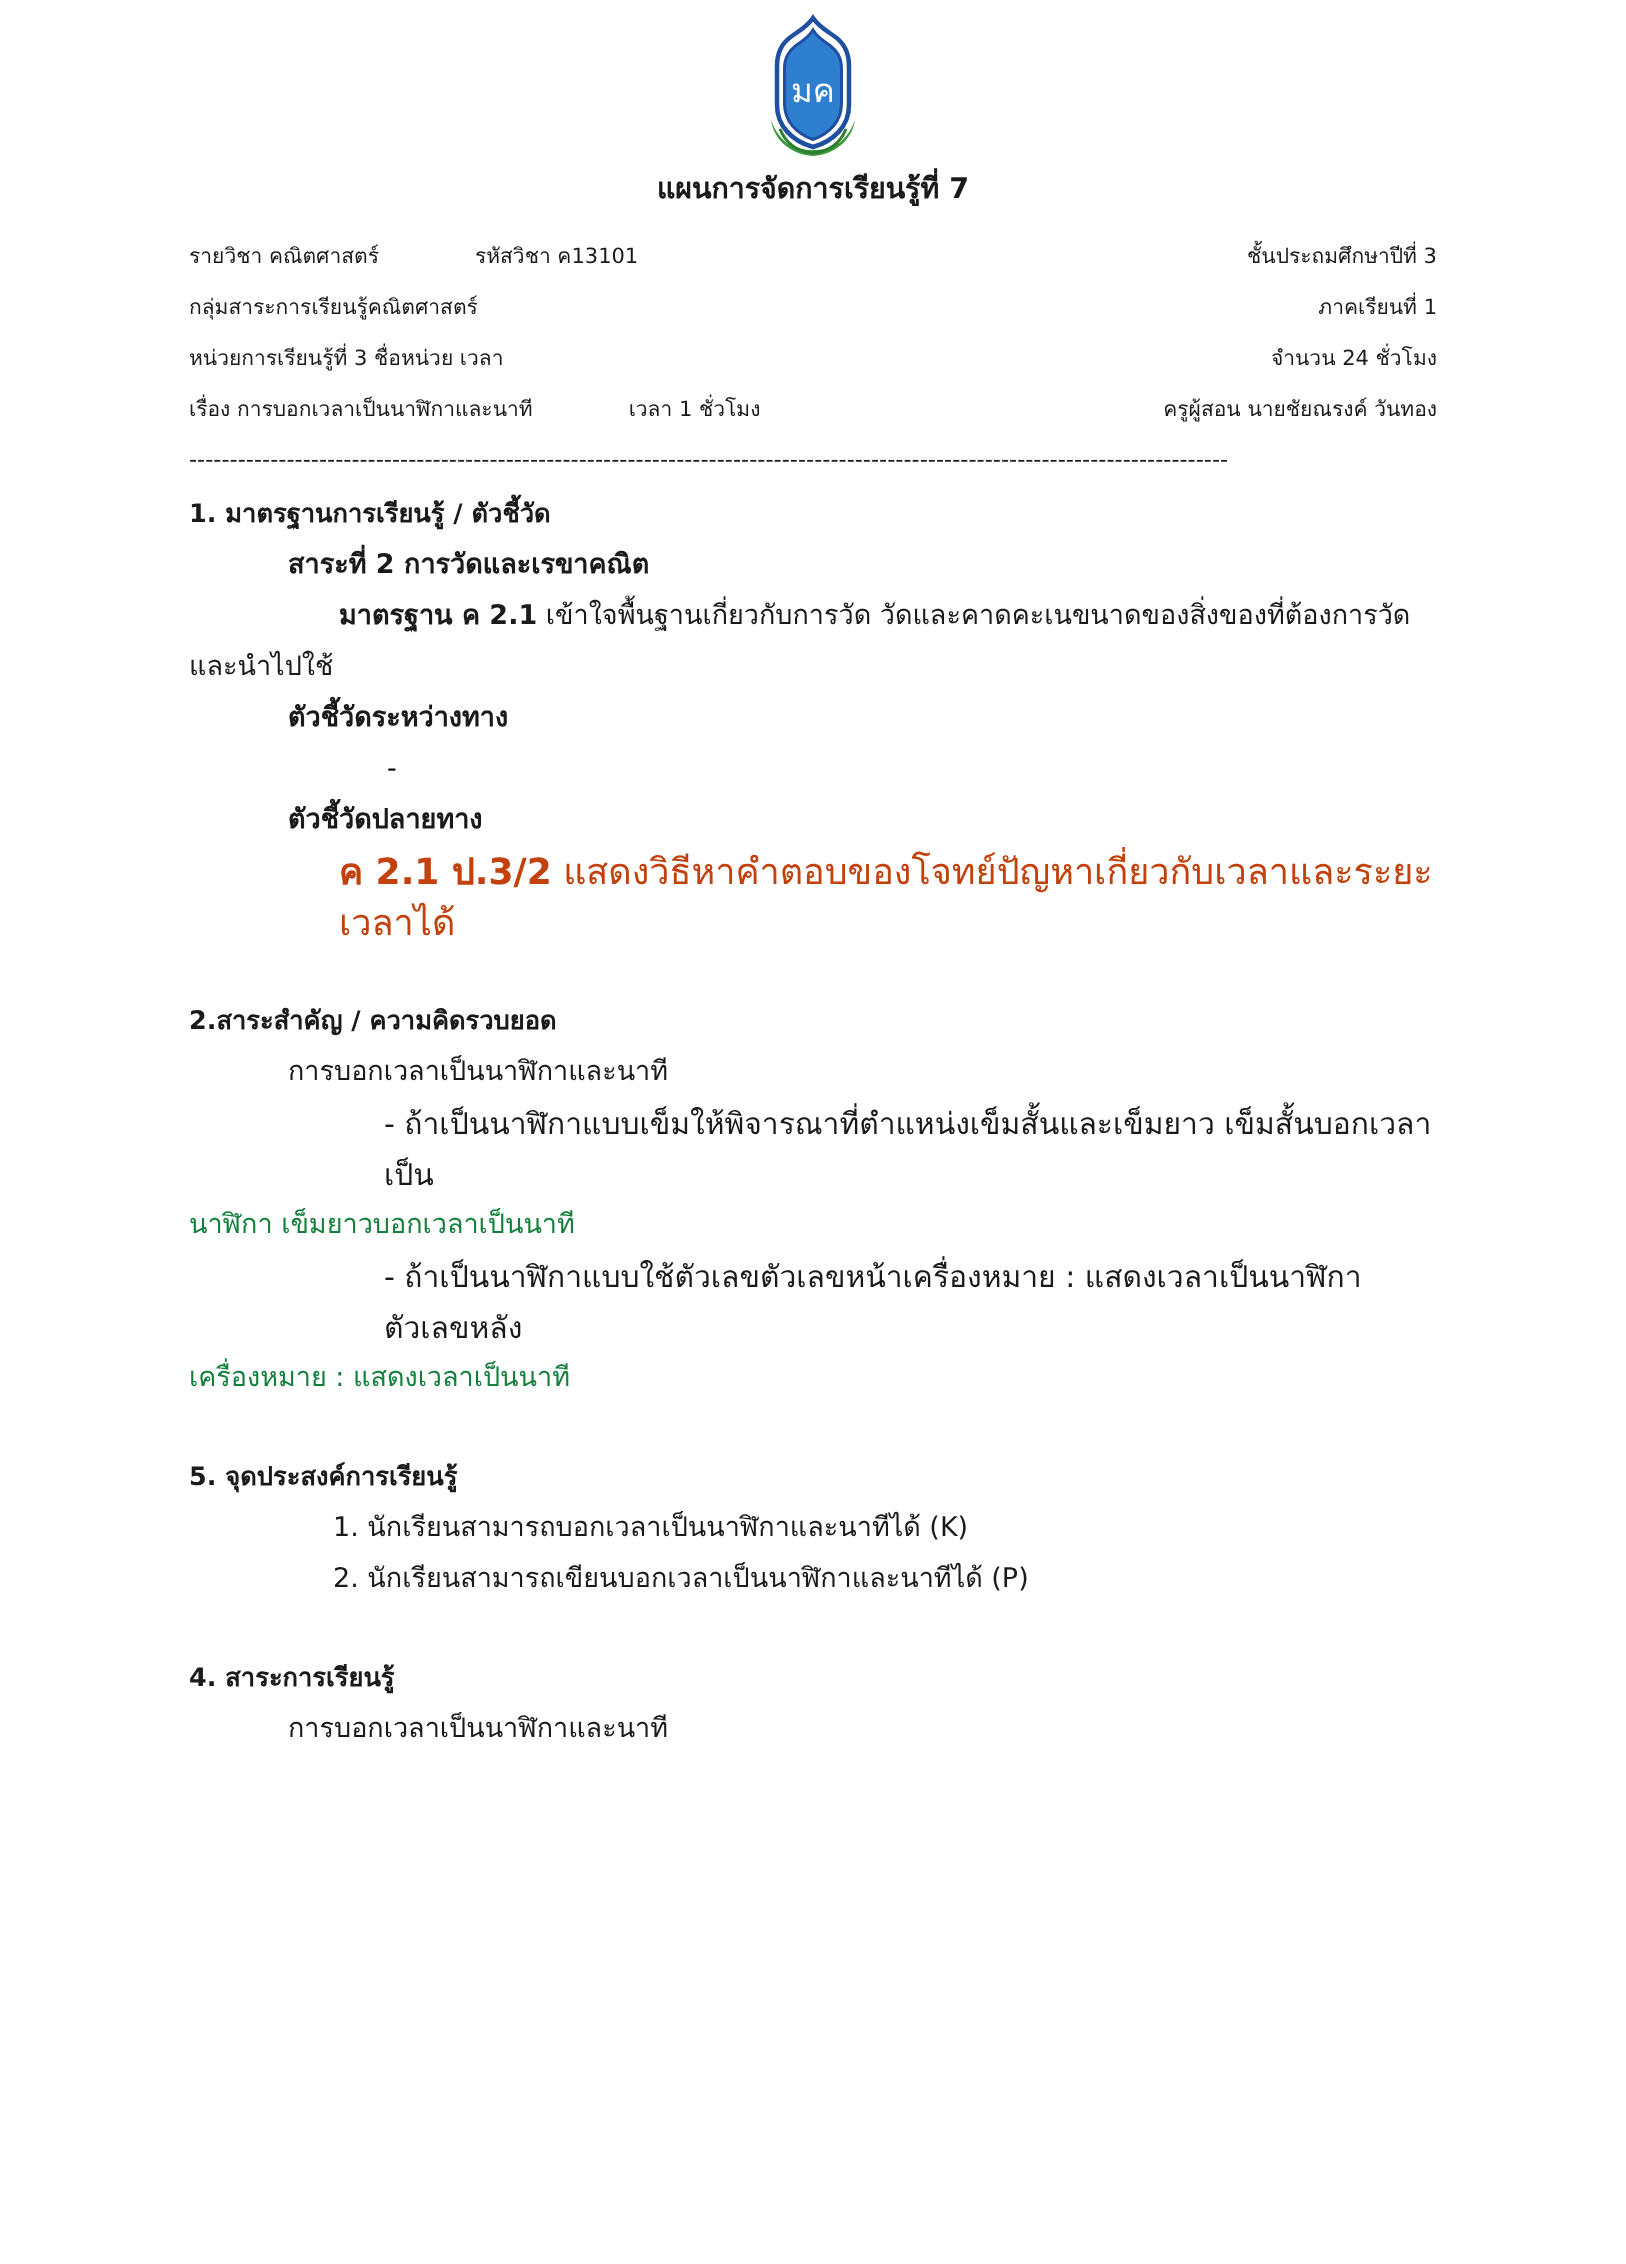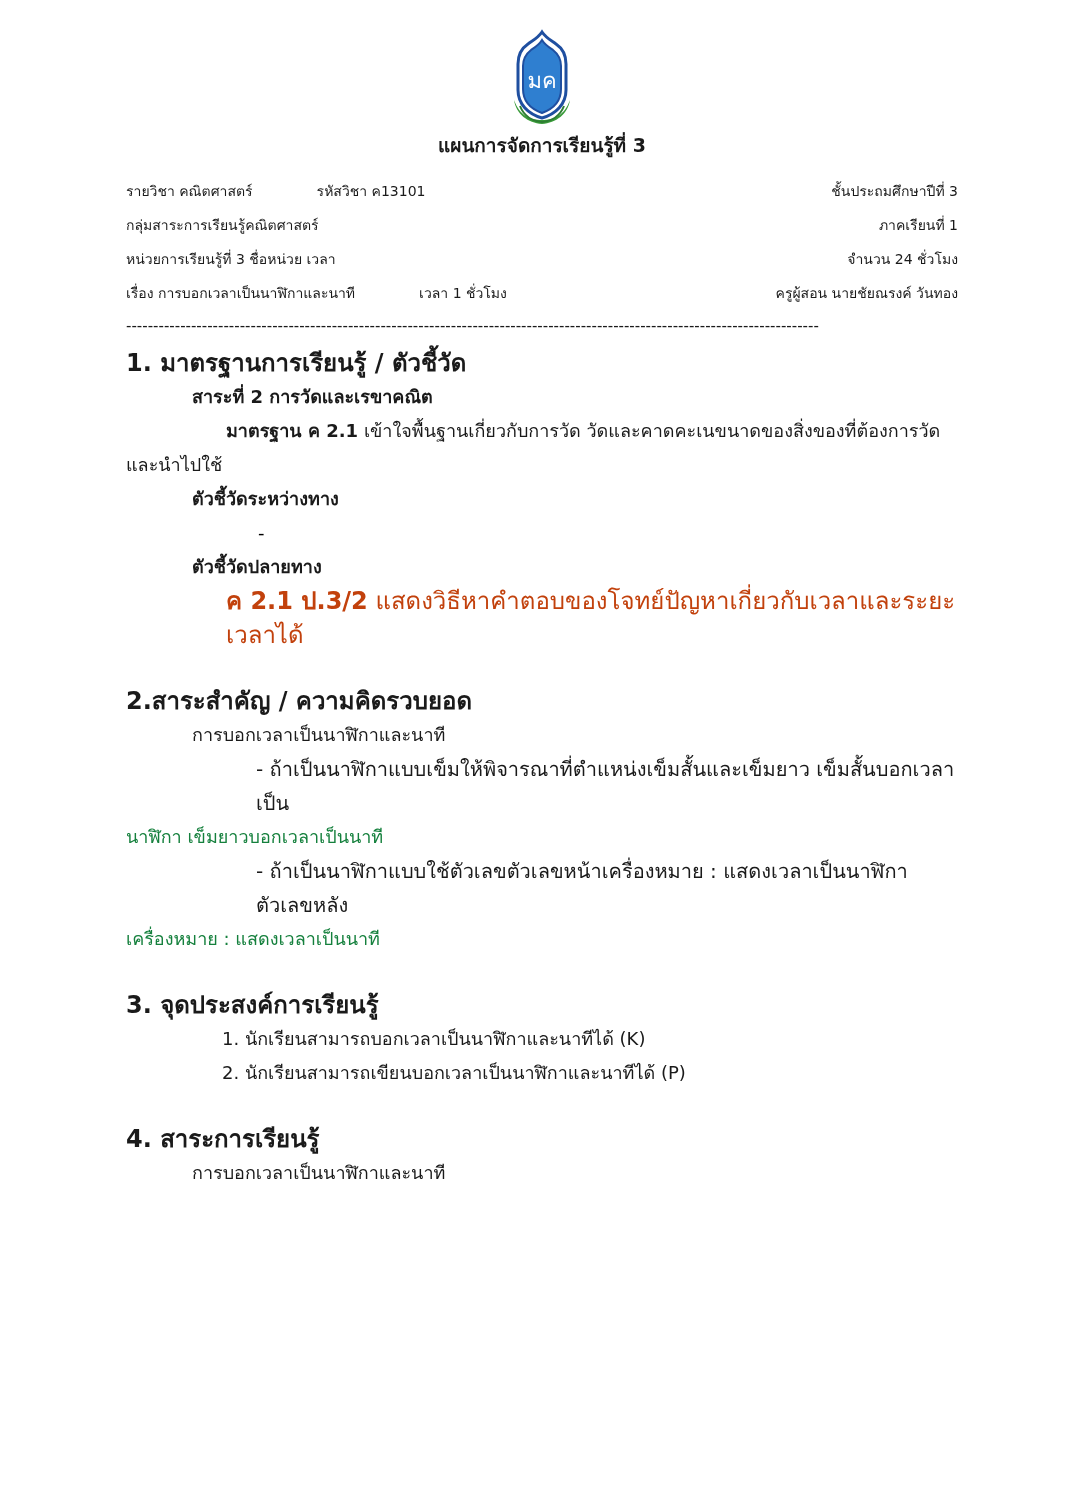--- a/index.html
+++ b/index.html
@@ -20,21 +20,20 @@
     box-sizing: border-box;
     padding: 0 126px;
   }
   .logo-wrap {
     display: flex;
     justify-content: center;
     align-items: flex-start;
     padding-top: 8px;
     height: 108px;
     box-sizing: border-box;
-    margin-top: 20px;
   }
   .logo {
     width: 96px;
     height: 100px;
     position: relative;
   }
   .doc-title {
     text-align: center;
     font-size: 19px;
     font-weight: bold;
@@ -57,21 +56,21 @@
     font-size: 15px;
     color: #1a1a1a;
     line-height: 20px;
     letter-spacing: 0px;
     overflow: hidden;
     white-space: nowrap;
     margin-top: 6px;
     margin-bottom: 10px;
   }
   .sec-head {
-    font-size: 24px;
+    font-size: 17px;
     font-weight: bold;
     color: #1a1a1a;
     line-height: 34px;
     margin-top: 6px;
   }
   .lvl1 {
     font-size: 18px;
     color: #1a1a1a;
     line-height: 34px;
     padding-left: 66px;
@@ -127,21 +126,21 @@
         <path d="M48 4 C44 10 38 13 34 16 C28 20 24 26 24 36 L24 62 C24 76 34 86 48 90 C62 86 72 76 72 62 L72 36 C72 26 68 20 62 16 C58 13 52 10 48 4 Z" fill="#ffffff" stroke="#1f4fa0" stroke-width="3"></path>
         <path d="M48 12 C45 17 40 20 37 22 C32 26 29 30 29 38 L29 61 C29 73 37 81 48 85 C59 81 67 73 67 61 L67 38 C67 30 64 26 59 22 C56 20 51 17 48 12 Z" fill="#2f7fd0" stroke="#1f4fa0" stroke-width="2"></path>
         <text x="48" y="60" text-anchor="middle" font-family="'DejaVu Sans', sans-serif" font-size="22" fill="#ffffff">มค</text>
         <path d="M20 72 C22 86 34 95 48 96 C62 95 74 86 76 72 C70 88 60 92 48 92 C36 92 26 88 20 72 Z" fill="#3a9b3a"></path>
         <path d="M26 78 C30 88 38 93 48 94" fill="none" stroke="#2e7d32" stroke-width="2"></path>
         <path d="M70 78 C66 88 58 93 48 94" fill="none" stroke="#2e7d32" stroke-width="2"></path>
       </svg>
     </div>
   </div>
 
-  <div class="doc-title">แผนการจัดการเรียนรู้ที่ 3</div>
+  <div class="doc-title">แผนการจัดการเรียนรู้ที่ 7</div>
 
   <div class="meta-row">
     <div class="meta-left">รายวิชา คณิตศาสตร์</div>
     <div class="meta-mid">รหัสวิชา ค13101</div>
     <div class="meta-right">ชั้นประถมศึกษาปีที่ 3</div>
   </div>
 
   <div class="meta-row two-col">
     <div class="meta-left">กลุ่มสาระการเรียนรู้คณิตศาสตร์</div>
     <div class="meta-right">ภาคเรียนที่ 1</div>
@@ -179,21 +178,21 @@
 
   <div class="sec-head">2.สาระสำคัญ / ความคิดรวบยอด</div>
   <div class="lvl1">การบอกเวลาเป็นนาฬิกาและนาที</div>
   <div class="dash-item">- ถ้าเป็นนาฬิกาแบบเข็มให้พิจารณาที่ตำแหน่งเข็มสั้นและเข็มยาว เข็มสั้นบอกเวลา เป็น</div>
   <div class="dash-cont">นาฬิกา  เข็มยาวบอกเวลาเป็นนาที</div>
   <div class="dash-item">- ถ้าเป็นนาฬิกาแบบใช้ตัวเลขตัวเลขหน้าเครื่องหมาย : แสดงเวลาเป็นนาฬิกา ตัวเลขหลัง</div>
   <div class="dash-cont">เครื่องหมาย : แสดงเวลาเป็นนาที</div>
 
   <div class="gap-md"></div>
 
-  <div class="sec-head">3. จุดประสงค์การเรียนรู้</div>
+  <div class="sec-head">5. จุดประสงค์การเรียนรู้</div>
   <div class="num-item">
     <span>1. นักเรียนสามารถบอกเวลาเป็นนาฬิกาและนาทีได้ (K)</span>
   </div>
   <div class="num-item">
     <span>2. นักเรียนสามารถเขียนบอกเวลาเป็นนาฬิกาและนาทีได้ (P)</span>
   </div>
 
   <div class="gap-md"></div>
 
   <div class="sec-head">4. สาระการเรียนรู้</div>

